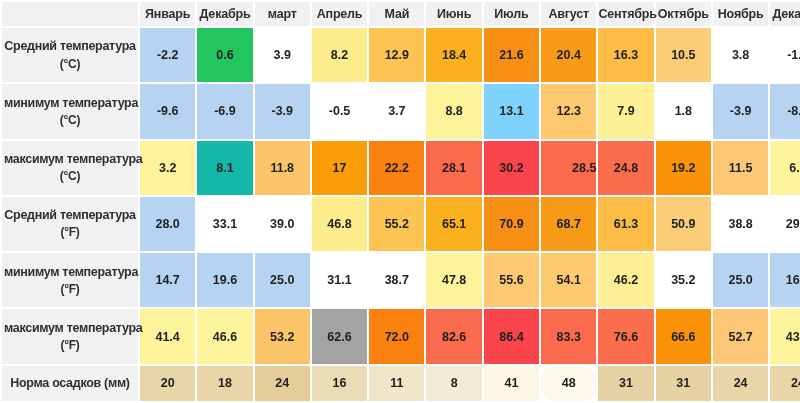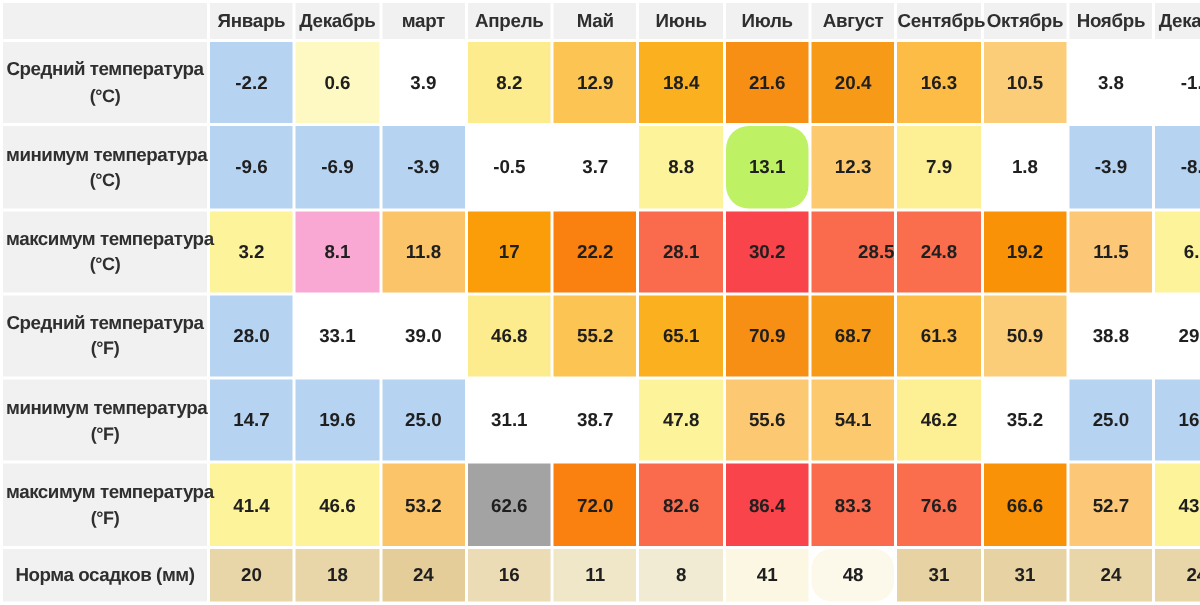--- a/index.html
+++ b/index.html
@@ -113,51 +113,51 @@
       <th>Сентябрь</th>
       <th>Октябрь</th>
       <th>Ноябрь</th>
       <th>Декабрь</th>
     </tr>
   </thead>
   <tbody id="table-body">
       <tr class="temp-row">
         <td class="row-label"><span>Средний температура</span><span class="unit">(°C)</span></td>
         <td class="value" style="background: rgb(182, 211, 242);">-2.2</td>
-        <td class="value" style="background: #fef9c3;">0.6</td>
+        <td class="value" style="background: #22c55e;">0.6</td>
         <td class="value" style="background: rgb(255, 255, 255);">3.9</td>
         <td class="value" style="background: rgb(253, 236, 141);">8.2</td>
         <td class="value" style="background: rgb(252, 196, 83);">12.9</td>
         <td class="value" style="background: rgb(251, 176, 31);">18.4</td>
         <td class="value" style="background: rgb(246, 143, 20);">21.6</td>
         <td class="value" style="background: rgb(247, 154, 23);">20.4</td>
         <td class="value" style="background: rgb(252, 188, 69);">16.3</td>
         <td class="value" style="background: rgb(251, 205, 121);">10.5</td>
         <td class="value" style="background: rgb(255, 255, 255);">3.8</td>
         <td class="value" style="background: rgb(255, 255, 255);">-1.2</td>
       </tr>
       <tr class="temp-row">
         <td class="row-label"><span>минимум температура</span><span class="unit">(°C)</span></td>
         <td class="value" style="background: rgb(182, 211, 242);">-9.6</td>
         <td class="value" style="background: rgb(182, 211, 242);">-6.9</td>
         <td class="value" style="background: rgb(182, 211, 242);">-3.9</td>
         <td class="value" style="background: rgb(255, 255, 255);">-0.5</td>
         <td class="value" style="background: rgb(255, 255, 255);">3.7</td>
         <td class="value" style="background: rgb(253, 243, 154);">8.8</td>
-        <td class="value" style="background: #bef264; border-radius: 15px;">13.1</td>
+        <td class="value" style="background: #7dd3fc;">13.1</td>
         <td class="value" style="background: rgb(252, 201, 111);">12.3</td>
         <td class="value" style="background: rgb(253, 240, 148);">7.9</td>
         <td class="value" style="background: rgb(255, 255, 255);">1.8</td>
         <td class="value" style="background: rgb(182, 211, 242);">-3.9</td>
         <td class="value" style="background: rgb(182, 211, 242);">-8.6</td>
       </tr>
       <tr class="temp-row">
         <td class="row-label"><span>максимум температура</span><span class="unit">(°C)</span></td>
         <td class="value" style="background: rgb(253, 243, 154);">3.2</td>
-        <td class="value" style="background: #f9a8d4;">8.1</td>
+        <td class="value" style="background: #14b8a6;">8.1</td>
         <td class="value" style="background: rgb(251, 196, 105);">11.8</td>
         <td class="value" style="background: rgb(251, 156, 9);">17</td>
         <td class="value" style="background: rgb(250, 128, 15);">22.2</td>
         <td class="value" style="background: rgb(250, 106, 77);">28.1</td>
         <td class="value" style="background: rgb(248, 68, 74);">30.2</td>
         <td class="value" style="background: rgb(250, 106, 77); text-align: right;">28.5</td>
         <td class="value" style="background: rgb(250, 110, 78);">24.8</td>
         <td class="value" style="background: rgb(250, 146, 7);">19.2</td>
         <td class="value" style="background: rgb(252, 200, 119);">11.5</td>
         <td class="value" style="background: rgb(253, 243, 154);">6.3</td>

